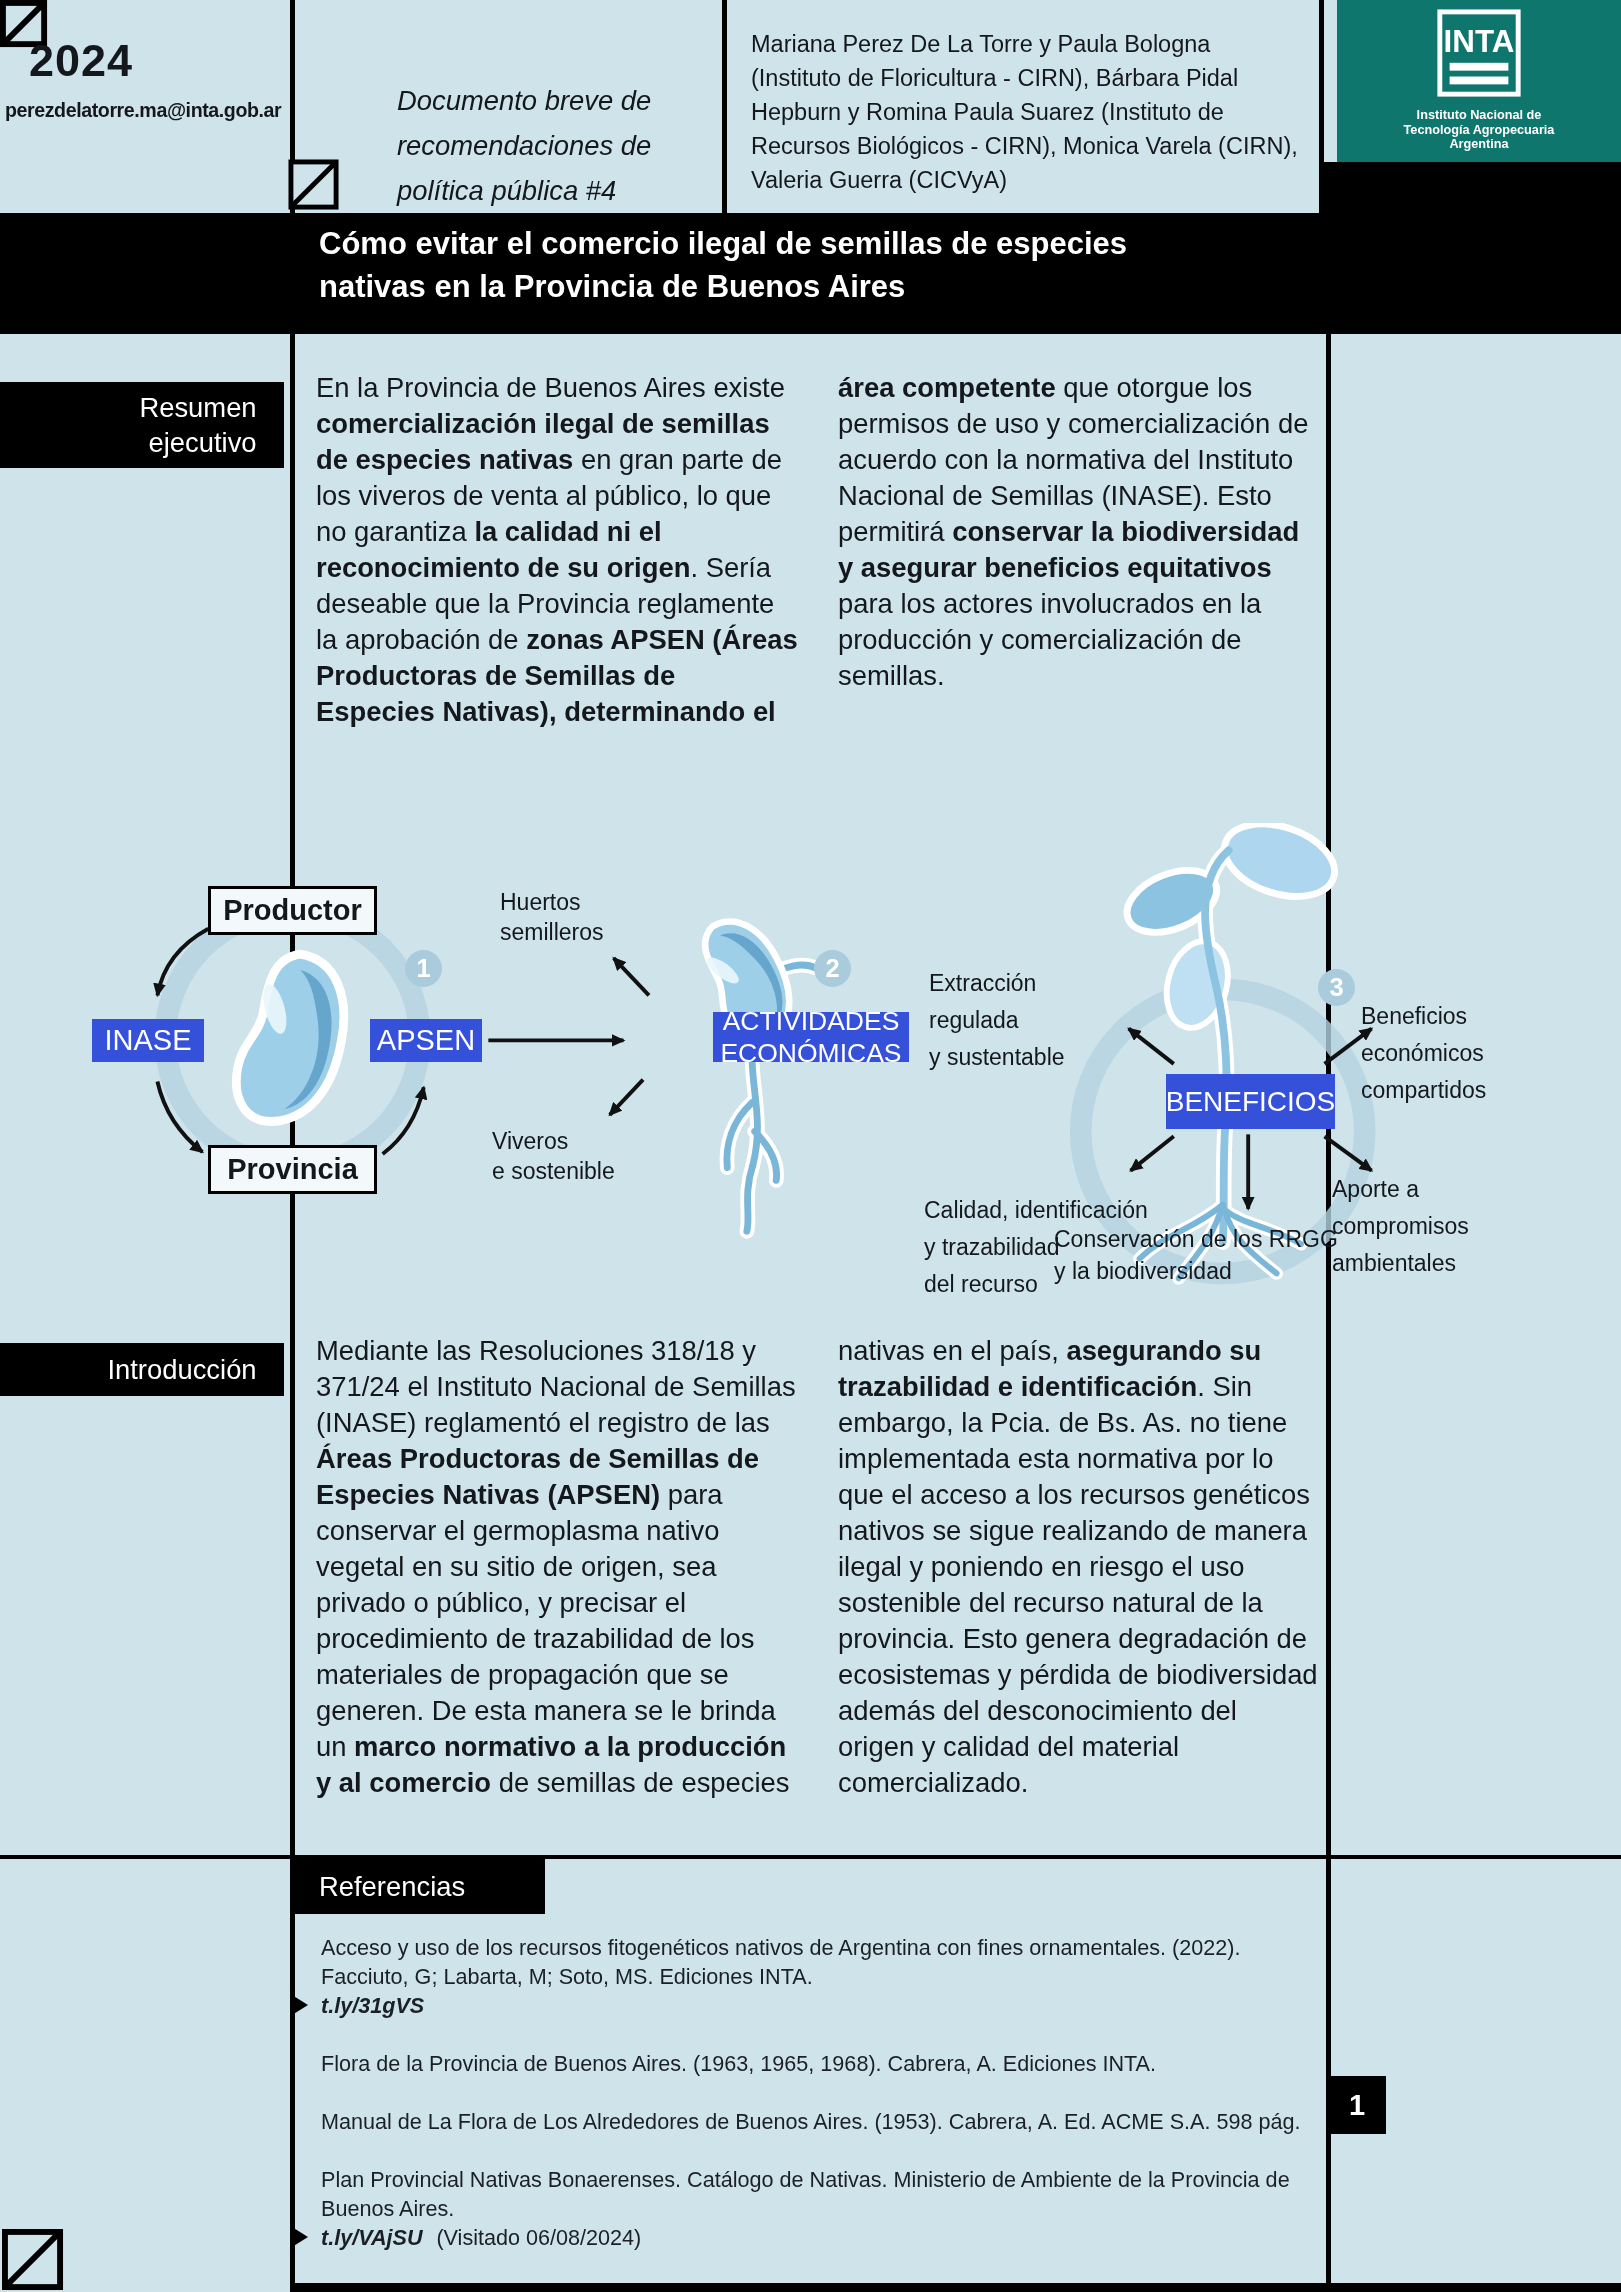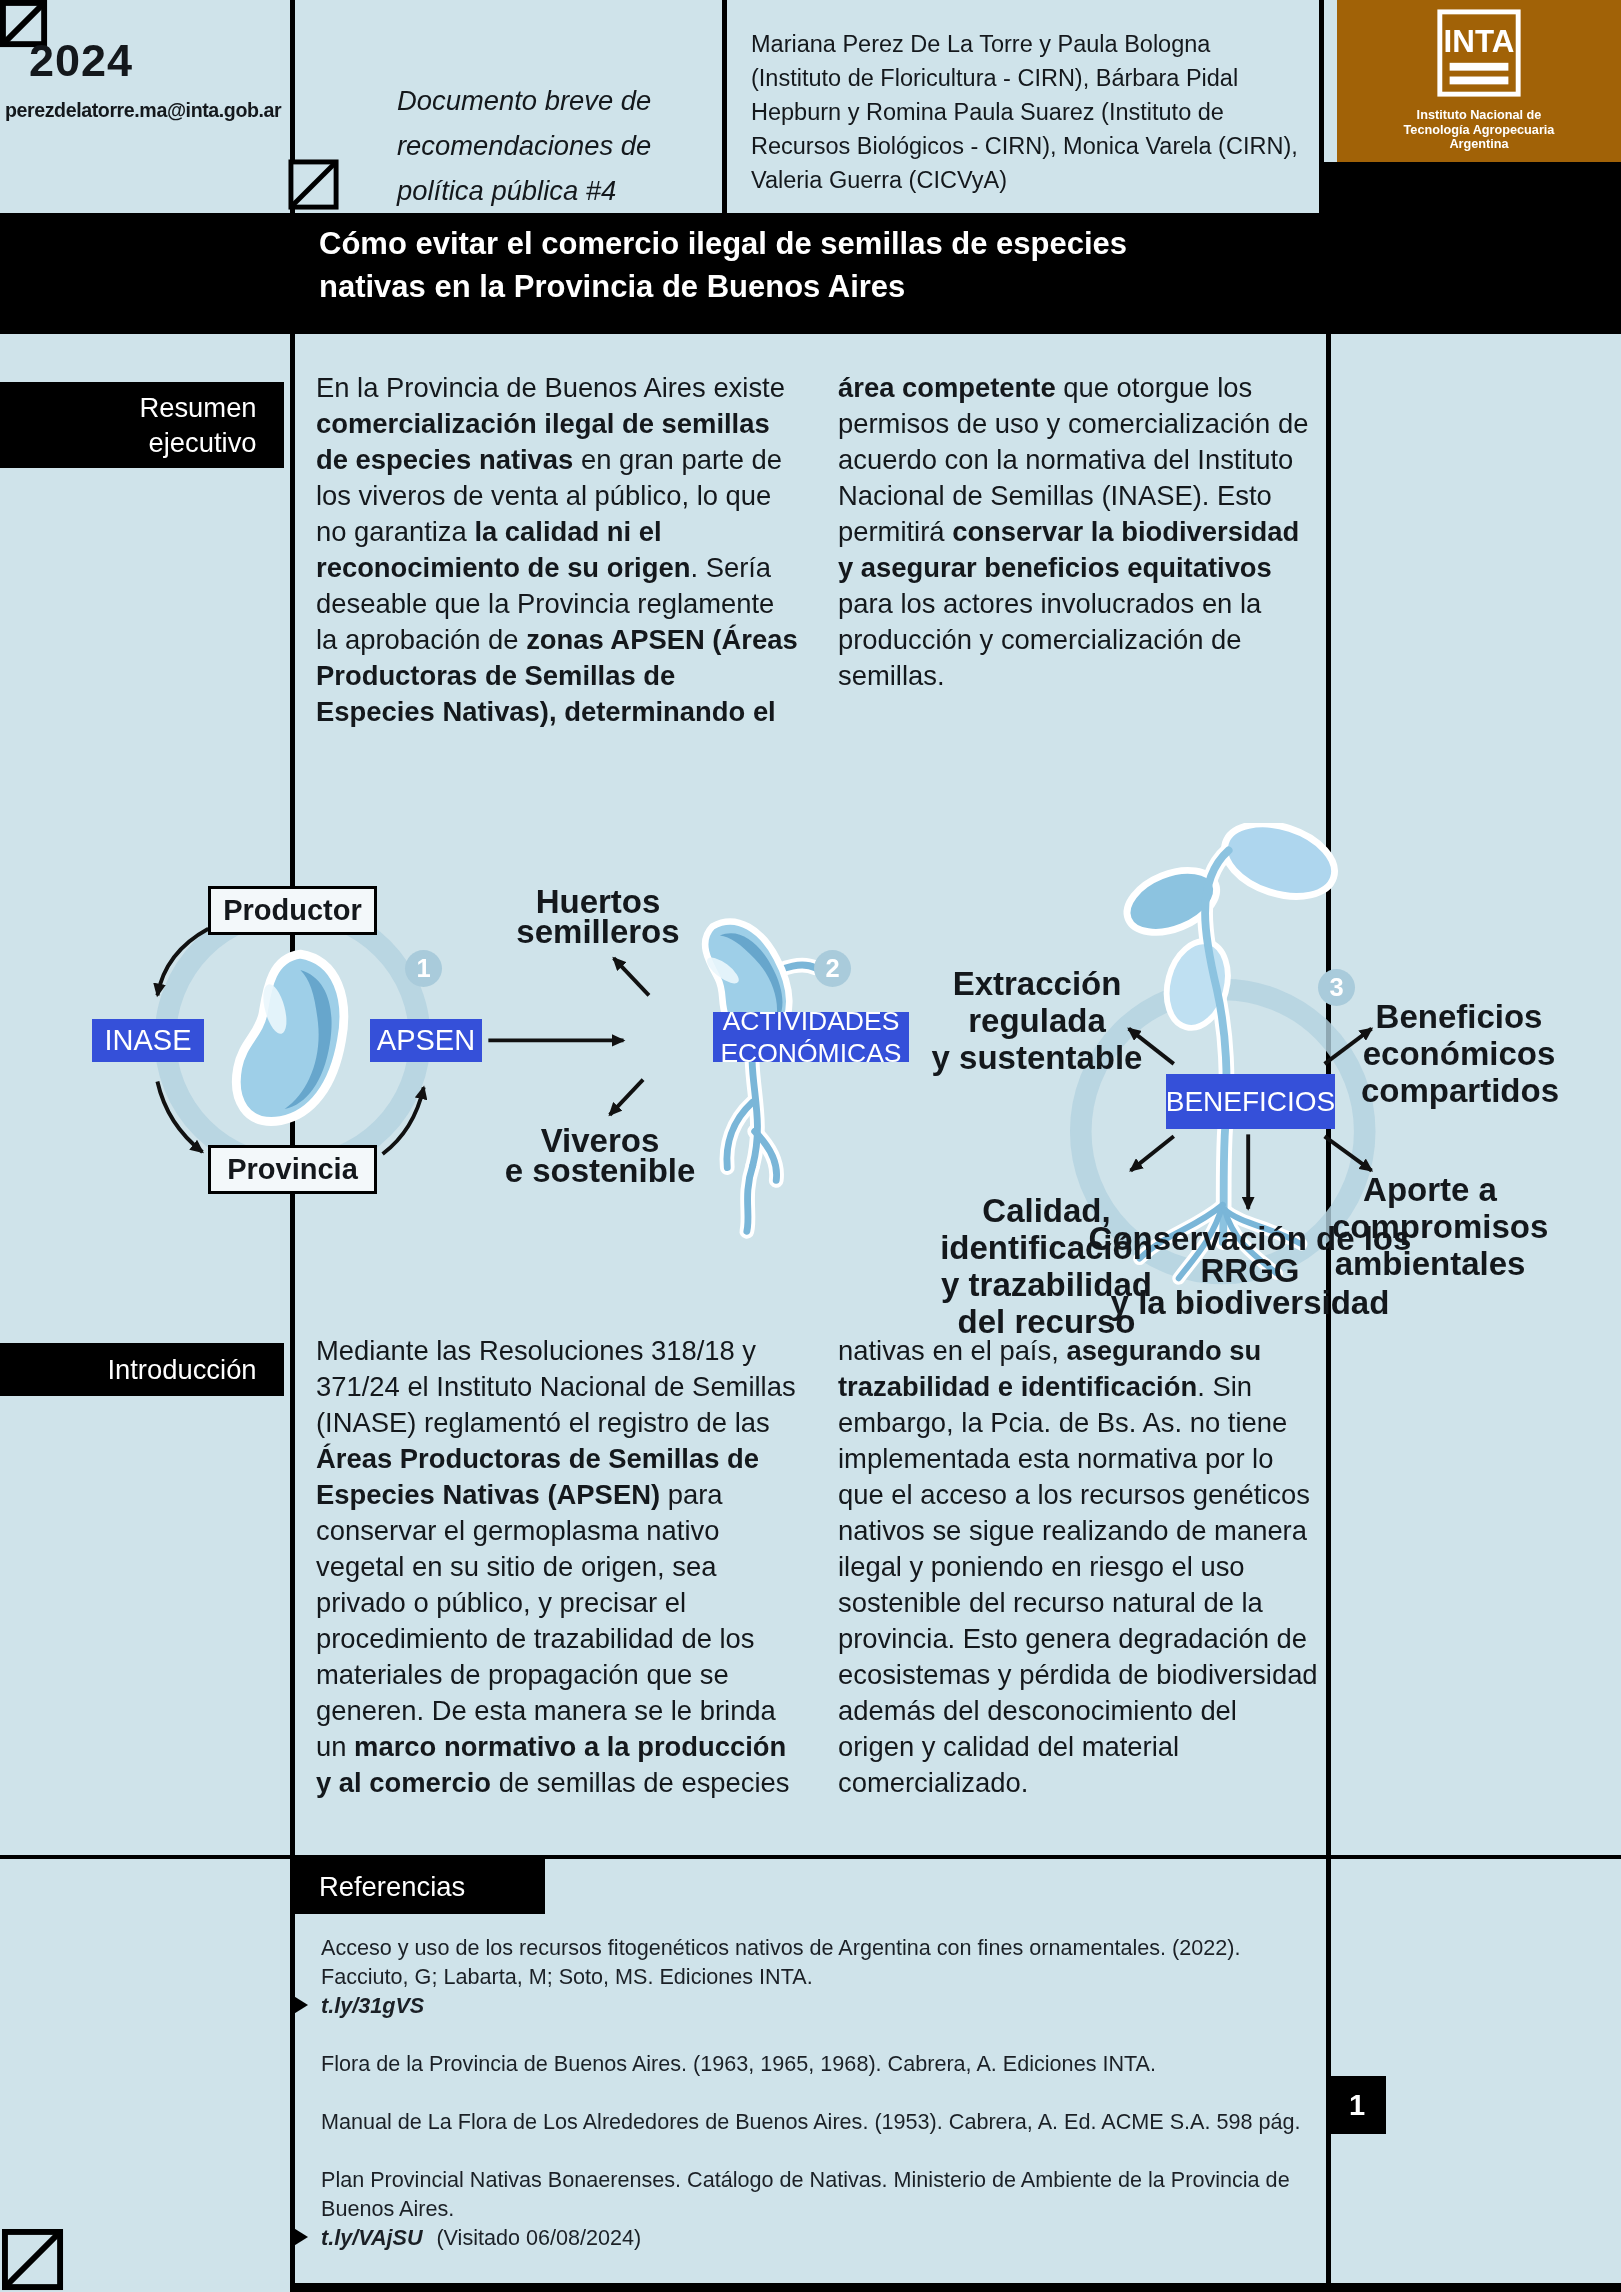--- a/index.html
+++ b/index.html
@@ -8,40 +8,40 @@
   .abs{position:absolute;}
   .vline{position:absolute;width:4.9px;background:#000;}
   .hline{position:absolute;height:3.9px;background:#000;}
   .pre{white-space:pre-line;}
   .b{font-weight:700;}
   
   .year{position:absolute;left:29px;top:35px;font-size:45px;font-weight:700;letter-spacing:1px;}
   .email{position:absolute;left:4.9px;top:99px;font-size:19.6px;font-weight:700;letter-spacing:-0.4px;}
   .doctype{position:absolute;left:397px;top:78px;font-size:27.4px;font-style:italic;line-height:45px;}
   .authors{position:absolute;left:751px;top:27.4px;width:567px;font-size:23.5px;line-height:34px;}
-  .logo-box{position:absolute;left:1337px;top:0;width:284px;height:162px;background:#a16207;}
+  .logo-box{position:absolute;left:1337px;top:0;width:284px;height:162px;background:#0f766e;}
   .logo-org{position:absolute;left:0;top:108px;width:284px;text-align:center;color:#fff;
             font-size:12.7px;font-weight:700;line-height:14.7px;}
   
   .band{position:absolute;left:0;top:213px;width:1621px;height:121px;background:#000;}
   .band-right{position:absolute;left:1321px;top:162px;width:300px;height:51px;background:#000;}
   .title{position:absolute;left:319px;top:222px;width:1078px;color:#fff;
          font-size:31px;font-weight:700;line-height:43px;}
   
   .label-box{position:absolute;background:#000;color:#fff;font-size:27.4px;}
   .lb-right{text-align:right;padding-right:27.4px;box-sizing:border-box;padding-left:35px;}
   
   .col{position:absolute;width:482px;font-size:27.4px;line-height:36px;}
   
   .node-box{position:absolute;background:#f3f8fa;border:3.9px solid #000;font-weight:700;
             font-size:29px;text-align:center;box-sizing:border-box;display:flex;
             align-items:center;justify-content:center;}
   .blue-box{position:absolute;background:#3550d9;color:#fff;font-weight:400;text-align:center;
             display:flex;align-items:center;justify-content:center;white-space:pre-line;}
-  .dlabel{position:absolute;text-align:center;white-space:pre-line;font-size:33px;line-height:30px;font-weight:bold;}
+  .dlabel{position:absolute;text-align:left;white-space:pre-line;font-size:23px;line-height:30px;}
   .dlabel.wide{line-height:37px;}
   .badge{position:absolute;width:37px;height:37px;border-radius:50%;background:#a9cbdb;color:#fff;
          font-weight:700;font-size:25.5px;display:flex;align-items:center;justify-content:center;}
   
   .refs{position:absolute;left:321px;top:1933px;width:990px;}
   .ref{position:relative;margin-bottom:29px;font-size:21.6px;line-height:29px;color:#1b2026;}
   .ref-linkline{position:relative;}
   .ref-link{font-weight:700;font-style:italic;}
   .ref-note{margin-left:7.8px;}
   .tri{position:absolute;left:-29px;top:3.9px;width:0;height:0;

